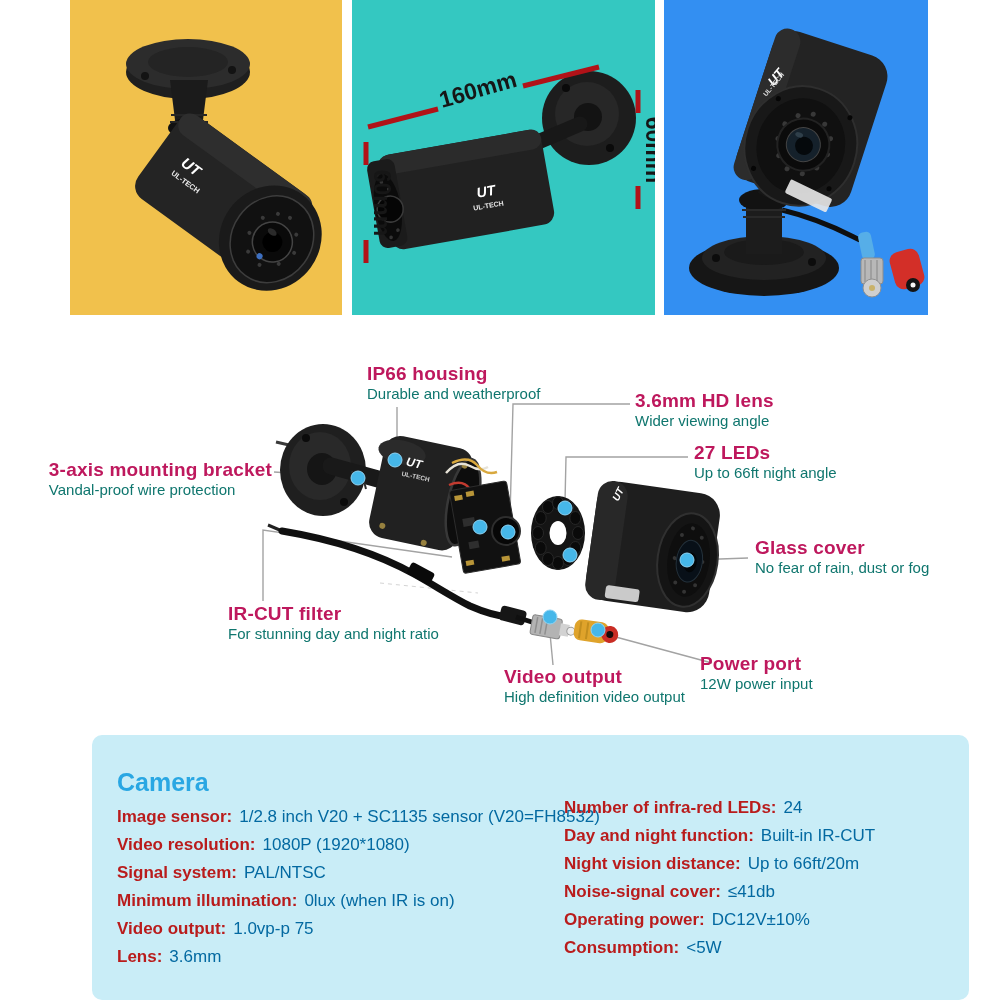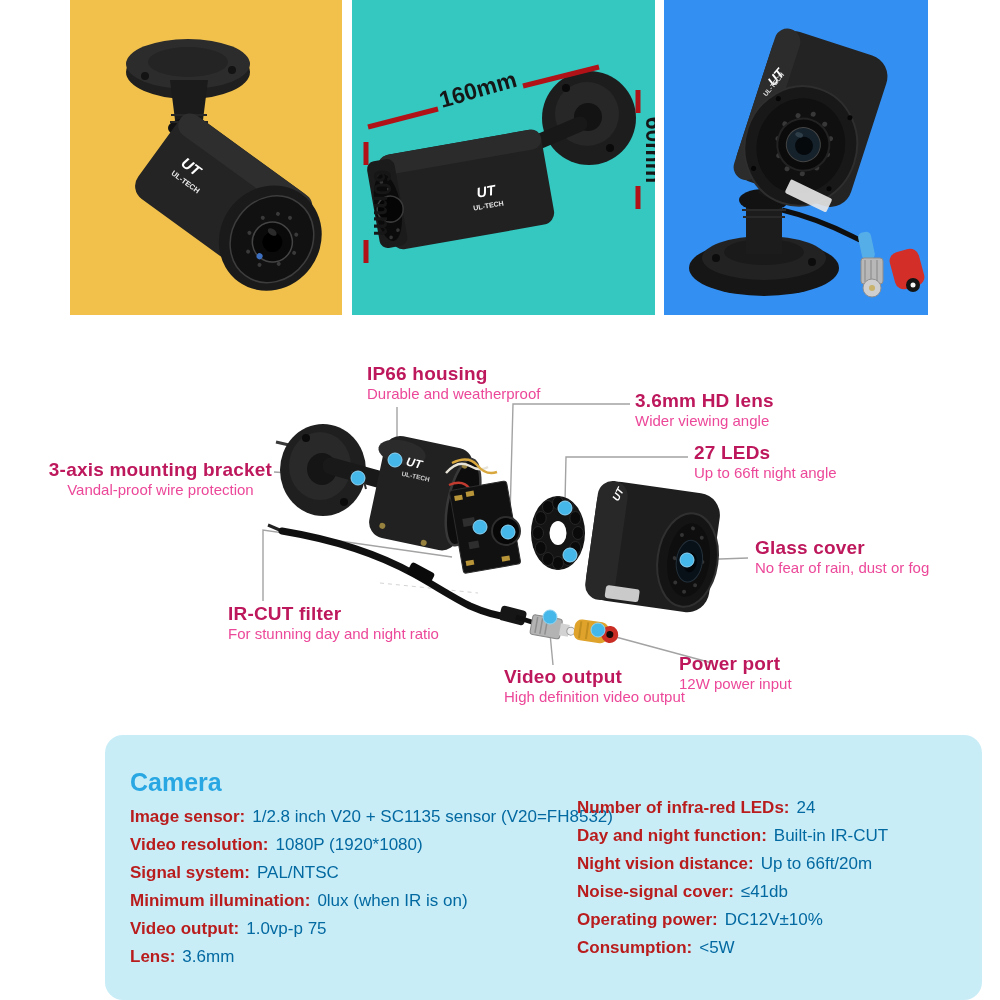--- a/index.html
+++ b/index.html
@@ -9,25 +9,25 @@
   .panel{position:absolute;top:0;height:315px;overflow:hidden;}
   .panel svg{display:block;}
   .panel-left{left:70px;width:272px;background:#f1c14c;}
   .panel-mid{left:352px;width:303px;background:#34c8c1;}
   .panel-right{left:664px;width:264px;background:#338ff2;}
   
   .diagram{position:absolute;left:0;top:345px;width:1000px;height:385px;}
   .diagram-svg{position:absolute;left:0;top:0;}
   .co{position:absolute;white-space:nowrap;}
   .co-t{font-size:19px;font-weight:700;color:#be185d;line-height:22px;letter-spacing:.2px;}
-  .co-s{font-size:15px;color:#ec4899;line-height:18px;}
-  .co.right{text-align:center;margin-left:28px;}
+  .co-s{font-size:15px;color:#0f766e;line-height:18px;}
+  .co.right{text-align:left;margin-left:28px;}
   
-  .specs{position:absolute;left:105px;top:735px;width:877px;height:265px;
-         background:#c9edf7;border-radius:18px;}
+  .specs{position:absolute;left:92px;top:735px;width:877px;height:265px;
+         background:#c9edf7;border-radius:10px;}
   .specs-title{position:absolute;left:25px;top:33px;font-size:25px;font-weight:700;color:#29a7e3;}
   .scol{position:absolute;}
   .scol-l{left:25px;top:72px;}
   .scol-r{left:472px;top:63px;}
   .srow{height:20px;margin-bottom:8px;font-size:17px;line-height:20px;white-space:nowrap;}
   .slabel{font-weight:700;color:#b91c1c;margin-right:7px;}
   .sval{font-weight:400;color:#0369a1;}
 </style>
 </head>
 <body>
@@ -328,21 +328,21 @@
       <div class="co-s">No fear of rain, dust or fog</div>
     </div>
     <div class="co" style="left:228px;top:258px">
       <div class="co-t">IR-CUT filter</div>
       <div class="co-s">For stunning day and night ratio</div>
     </div>
     <div class="co" style="left:504px;top:321px">
       <div class="co-t">Video output</div>
       <div class="co-s">High definition video output</div>
     </div>
-    <div class="co" style="left:679px;top:308px">
+    <div class="co" style="left:700px;top:308px">
       <div class="co-t">Power port</div>
       <div class="co-s">12W power input</div>
     </div>
   </div>
 
   <div class="specs">
     <div class="specs-title">Camera</div>
 
     <div class="scol scol-l">
       <div class="srow">

